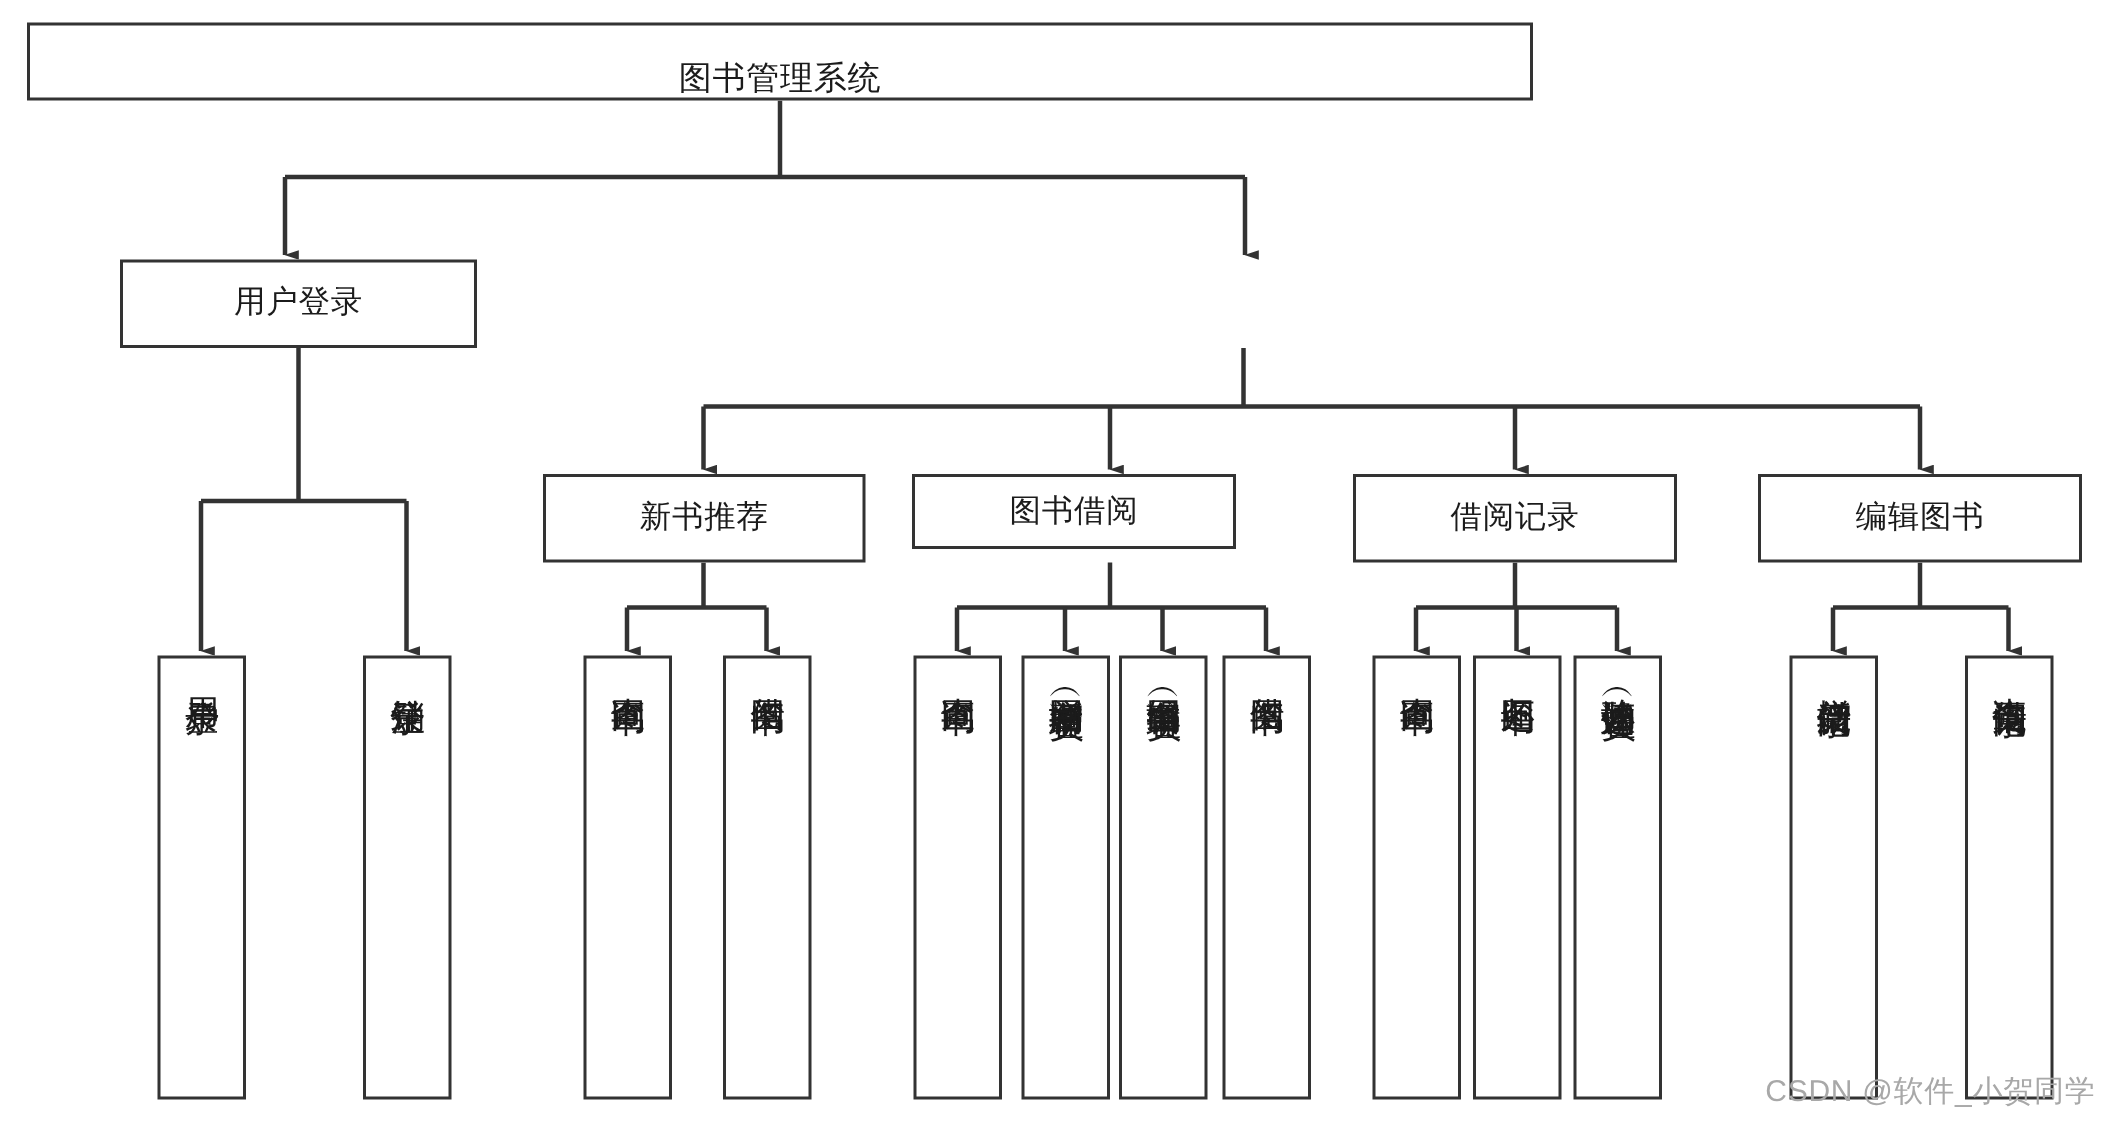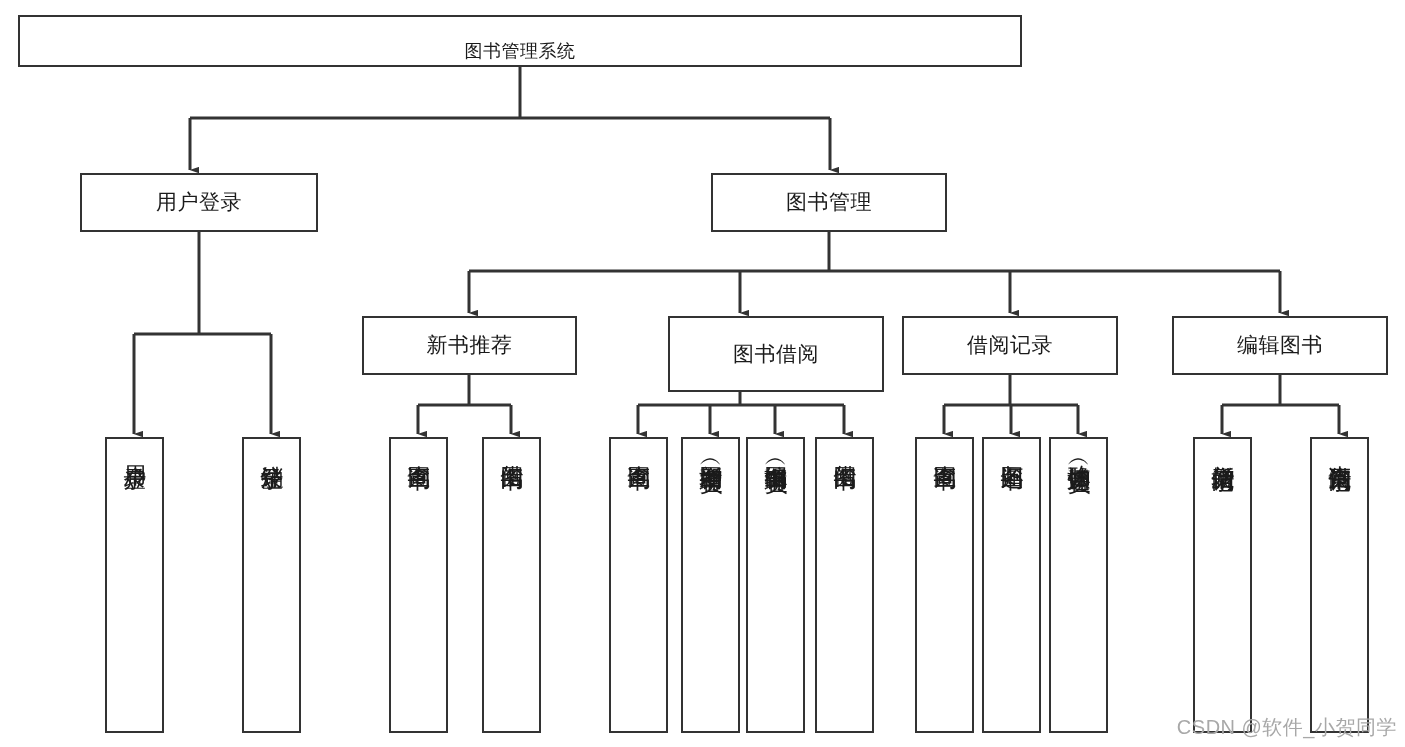--- a/index.html
+++ b/index.html
@@ -40,21 +40,21 @@
     text-align: center;
     line-height: 1.18;
     color: #1b1b1b;
     letter-spacing: 0.5px;
   }
   .node.horizontal .node-label {
     writing-mode: horizontal-tb;
     font-size: 21px;
   }
   .node.root .node-label {
-    font-size: 18px;
+    font-size: 22px;
     margin-top: 22px;
   }
   .node.vertical {
     align-items: flex-start;
     justify-content: center;
     padding-top: 8px;
   }
   .node.vertical .node-label {
     writing-mode: vertical-rl;
     text-orientation: upright;
@@ -128,28 +128,25 @@
     </g>
   </svg>
 
   <div class="node horizontal root" style="left:18px; top:15px; width:1004px; height:52px;">
     <span class="node-label">图书管理系统</span>
   </div>
 
   <div class="node horizontal" style="left:80px; top:173px; width:238px; height:59px;">
     <span class="node-label">用户登录</span>
   </div>
-  <div class="node horizontal" style="left:711px; top:173px; width:236px; height:59px;">
-    <span class="node-label">图书管理</span>
-  </div>
 
   <div class="node horizontal" style="left:362px; top:316px; width:215px; height:59px;">
     <span class="node-label">新书推荐</span>
   </div>
-  <div class="node horizontal" style="left:668px; top:316px; width:216px; height:76px;">
+  <div class="node horizontal" style="left:608px; top:316px; width:216px; height:50px;">
     <span class="node-label">图书借阅</span>
   </div>
   <div class="node horizontal" style="left:902px; top:316px; width:216px; height:59px;">
     <span class="node-label">借阅记录</span>
   </div>
   <div class="node horizontal" style="left:1172px; top:316px; width:216px; height:59px;">
     <span class="node-label">编辑图书</span>
   </div>
 
   <div class="node vertical" style="left:105px; top:437px; width:59px; height:296px;">

